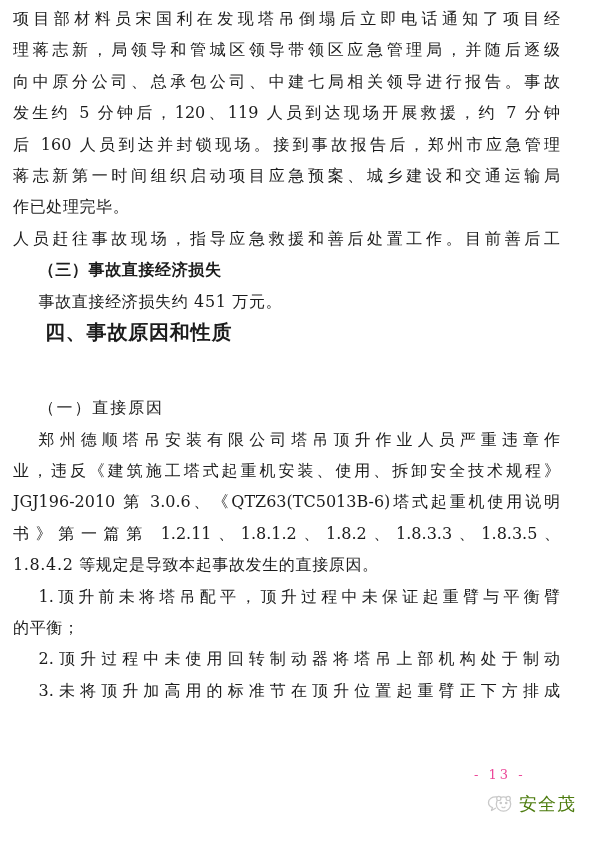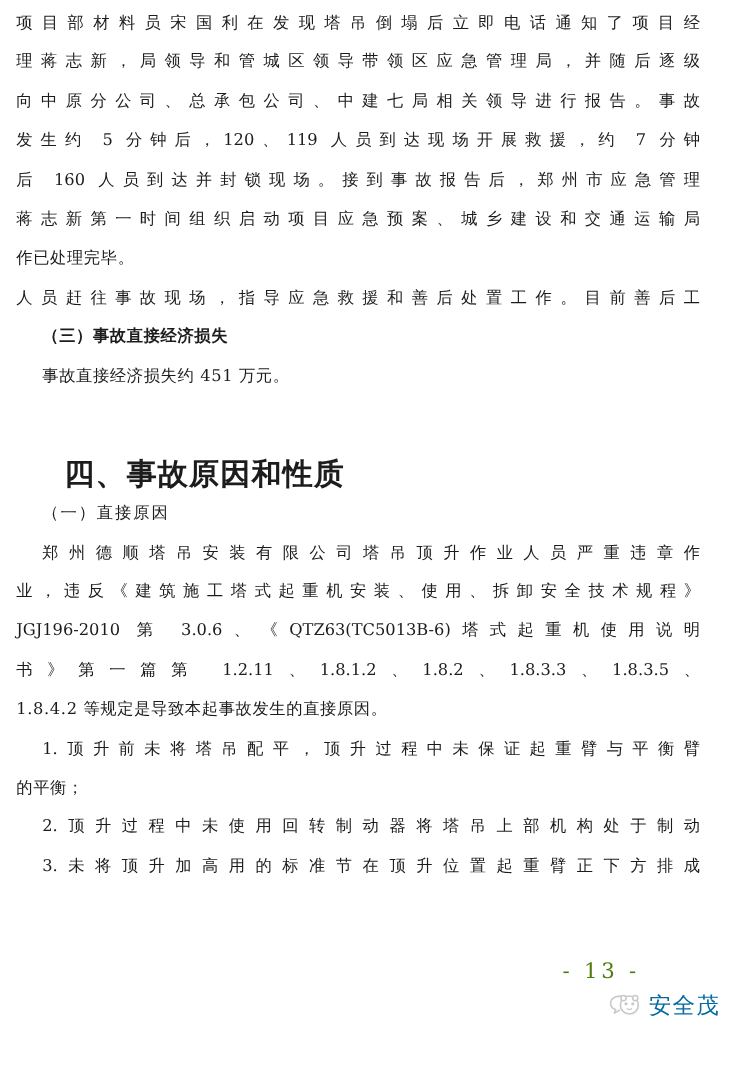--- a/index.html
+++ b/index.html
@@ -14,69 +14,69 @@
   }
   .doc {
     position: absolute;
     top: 3px;
     left: 13px;
     width: 547px;
   }
   .line {
     height: 31.4px;
     line-height: 31.4px;
-    font-size: 13px;
+    font-size: 16px;
     letter-spacing: 0.04em;
     white-space: nowrap;
     text-align: left;
   }
   .line.justify {
     white-space: normal;
     text-align: justify;
     text-align-last: justify;
     letter-spacing: 0;
   }
   .line.indent { text-indent: 1.6em; }
   .heading-kai-bold {
     font-weight: bold;
   }
   .heading-hei-bold {
     font-family: "DejaVu Sans", "Liberation Sans", sans-serif;
     font-weight: bold;
-    font-size: 24px;
-    margin-top: 47px;
+    font-size: 20px;
   }
   .heading-kai {
     letter-spacing: 0.12em;
+    margin-top: 44px;
   }
   .pagenum {
     position: absolute;
     top: 767px;
-    left: 450px;
-    font-size: 17px;
+    left: 474px;
+    font-size: 13px;
     letter-spacing: 3px;
-    color: #4d7c0f;
+    color: #ec4899;
     font-family: "DejaVu Serif", "Liberation Serif", serif;
   }
   .watermark {
     position: absolute;
     top: 792px;
     left: 487px;
     display: flex;
     align-items: center;
     gap: 4px;
     color: #c6c6c6;
   }
   .wm-icon { display: inline-flex; align-items: center; }
   .wm-text {
     font-family: Liberation Sans, sans-serif;
     font-size: 18px;
     font-weight: 500;
     letter-spacing: 1px;
-    color: #0369a1;
+    color: #4d7c0f;
   }
 </style>
 </head>
 <body>
 
 <div class="page">
 
   <div class="doc">
       <div class="line body justify">项目部材料员宋国利在发现塔吊倒塌后立即电话通知了项目经</div>
       <div class="line body justify">理蒋志新，局领导和管城区领导带领区应急管理局，并随后逐级</div>

